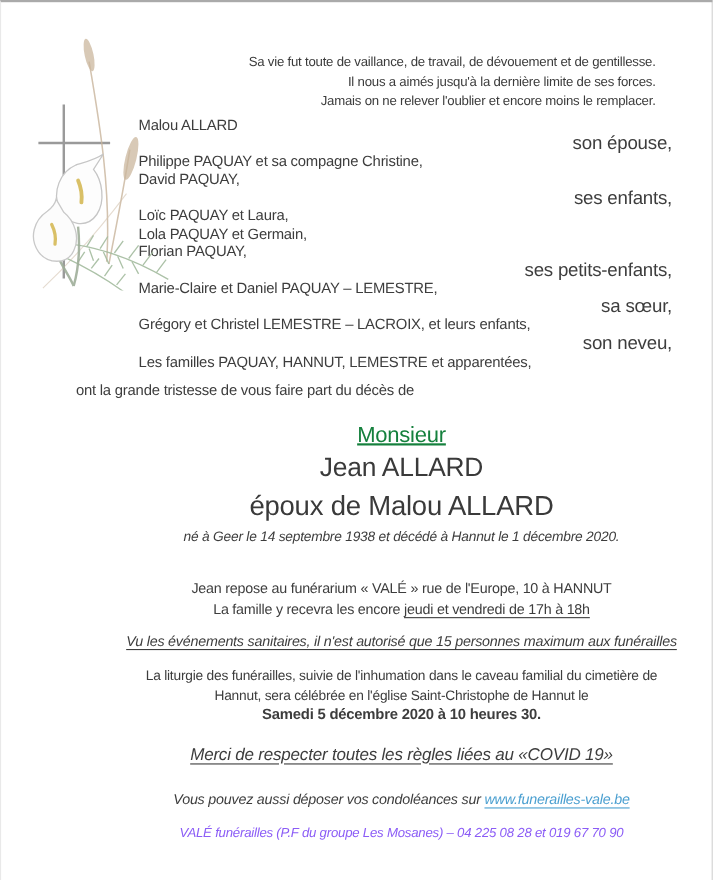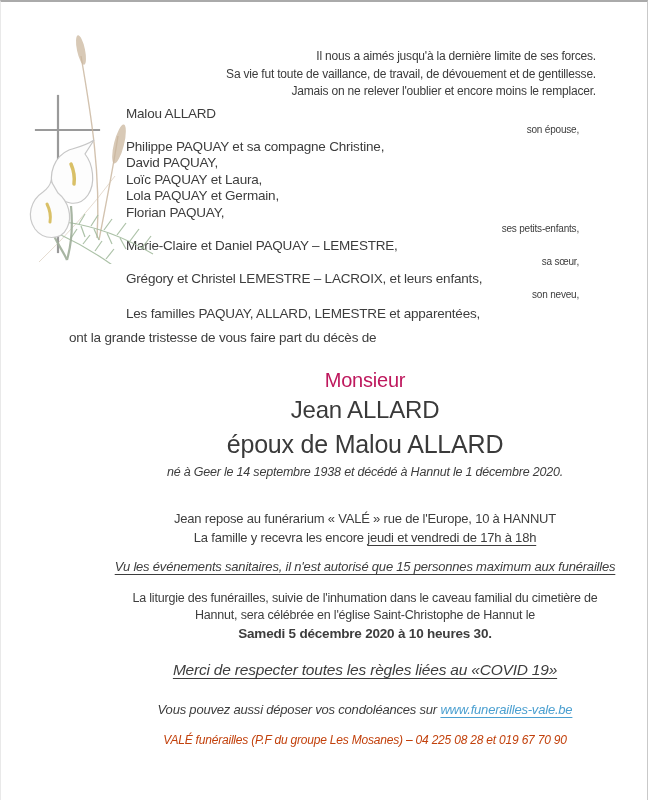--- a/index.html
+++ b/index.html
@@ -20,38 +20,38 @@
   .illustration{
     position:absolute;left:8px;top:22px;width:150px;height:240px;
   }
   .poem{
     margin:46px 51px 0 0;
     text-align:right;
     font-size:12px;line-height:17.5px;color:#3b3b3b;
   }
   .family{margin-top:5px;font-size:13.5px;line-height:16.5px;}
   .name-line{padding-left:125px;}
-  .relation-line{text-align:right;padding-right:68px;font-size:10px;}
+  .relation-line{text-align:right;padding-right:36px;font-size:17px;}
   .gap-sm{margin-top:2px;}
   .announce{margin-top:8px;padding-left:68px;font-size:13.5px;line-height:16.5px;}
   .centered{text-align:center;padding-left:82px;}
   .title-block{margin-top:20px;}
-  .t-monsieur{font-size:20px;line-height:26px;color:#be185d;}
+  .t-monsieur{font-size:20px;line-height:26px;color:#15803d;text-decoration:underline;}
   .t-name{font-size:24px;line-height:34px;color:#3a3a3a;}
   .t-spouse{font-size:25px;line-height:34px;color:#3a3a3a;}
   .t-dates{font-size:12.5px;line-height:22px;font-style:italic;}
   .visit-block{margin-top:26px;font-size:13px;line-height:19px;}
   .u{text-decoration:underline;text-underline-offset:3px;}
   .sanitary{margin-top:10px;font-size:13px;line-height:19px;font-style:italic;}
   .liturgy{margin-top:14px;font-size:12.5px;line-height:17.5px;}
   .liturgy-date{font-size:13.5px;font-weight:600;}
   .covid{margin-top:16px;font-size:15.5px;line-height:24px;font-style:italic;}
   .condolences{margin-top:18px;font-size:13px;line-height:20px;font-style:italic;}
   .condolences a{color:#4a9fd0;text-decoration:underline;text-underline-offset:3px;}
-  .footer{margin-top:10px;font-size:12px;line-height:20px;font-style:italic;color:#c2410c;}
+  .footer{margin-top:10px;font-size:12px;line-height:20px;font-style:italic;color:#8b5cf6;}
 </style>
 </head>
 <body>
 
 <div class="page">
 
   <svg class="illustration" viewBox="0 0 150 240" aria-hidden="true">
 
     <g stroke="#9a9a9a" stroke-width="2.2" stroke-linecap="square">
       <line x1="49" y1="72" x2="49" y2="228"></line>
@@ -94,44 +94,45 @@
 
     <g>
       <path d="M60 126 C 46 132 38 150 45 166 C 52 181 70 184 79 171 C 87 159 84 140 76 130 L 85 116 C 78 121 70 123 60 126 Z" fill="#fdfdfd" stroke="#c6c6c6" stroke-width="1.2"></path>
       <path d="M62 140 C 65 147 66 152 65 160" stroke="#d9c067" stroke-width="3.5" stroke-linecap="round" fill="none"></path>
       <path d="M34 168 C 22 176 17 192 26 205 C 34 216 52 217 58 204 C 64 192 59 177 49 169 L 42 157 C 41 162 38 165 34 168 Z" fill="#fcfcfc" stroke="#c9c9c9" stroke-width="1.2"></path>
       <path d="M38 180 C 41 186 42 192 41 198" stroke="#d9c067" stroke-width="3" stroke-linecap="round" fill="none"></path>
     </g>
   </svg>
 
   <div class="poem">
+    <div>Sa vie fut toute de vaillance, de travail, de dévouement et de gentillesse.</div>
     <div>Il nous a aimés jusqu'à la dernière limite de ses forces.</div>
-    <div>Sa vie fut toute de vaillance, de travail, de dévouement et de gentillesse.</div>
     <div>Jamais on ne relever l'oublier et encore moins le remplacer.</div>
   </div>
 
   <div class="family">
     <div class="name-line">Malou ALLARD</div>
     <div class="relation-line">son épouse,</div>
 
     <div class="name-line">Philippe PAQUAY et sa compagne Christine,</div>
     <div class="name-line">David PAQUAY,</div>
+    <div class="relation-line">ses enfants,</div>
 
     <div class="name-line">Loïc PAQUAY et Laura,</div>
     <div class="name-line">Lola PAQUAY et Germain,</div>
     <div class="name-line">Florian PAQUAY,</div>
     <div class="relation-line">ses petits-enfants,</div>
 
     <div class="name-line">Marie-Claire et Daniel PAQUAY – LEMESTRE,</div>
     <div class="relation-line">sa sœur,</div>
 
     <div class="name-line">Grégory et Christel LEMESTRE – LACROIX, et leurs enfants,</div>
     <div class="relation-line">son neveu,</div>
 
-    <div class="name-line gap-sm">Les familles PAQUAY, ALLARD, LEMESTRE et apparentées,</div>
+    <div class="name-line gap-sm">Les familles PAQUAY, HANNUT, LEMESTRE et apparentées,</div>
   </div>
 
   <div class="announce">ont la grande tristesse de vous faire part du décès de</div>
 
   <div class="centered title-block">
     <div class="t-monsieur">Monsieur</div>
     <div class="t-name">Jean ALLARD</div>
     <div class="t-spouse">époux de Malou ALLARD</div>
     <div class="t-dates">né à Geer le 14 septembre 1938 et décédé à Hannut le 1 décembre 2020.</div>
   </div>

